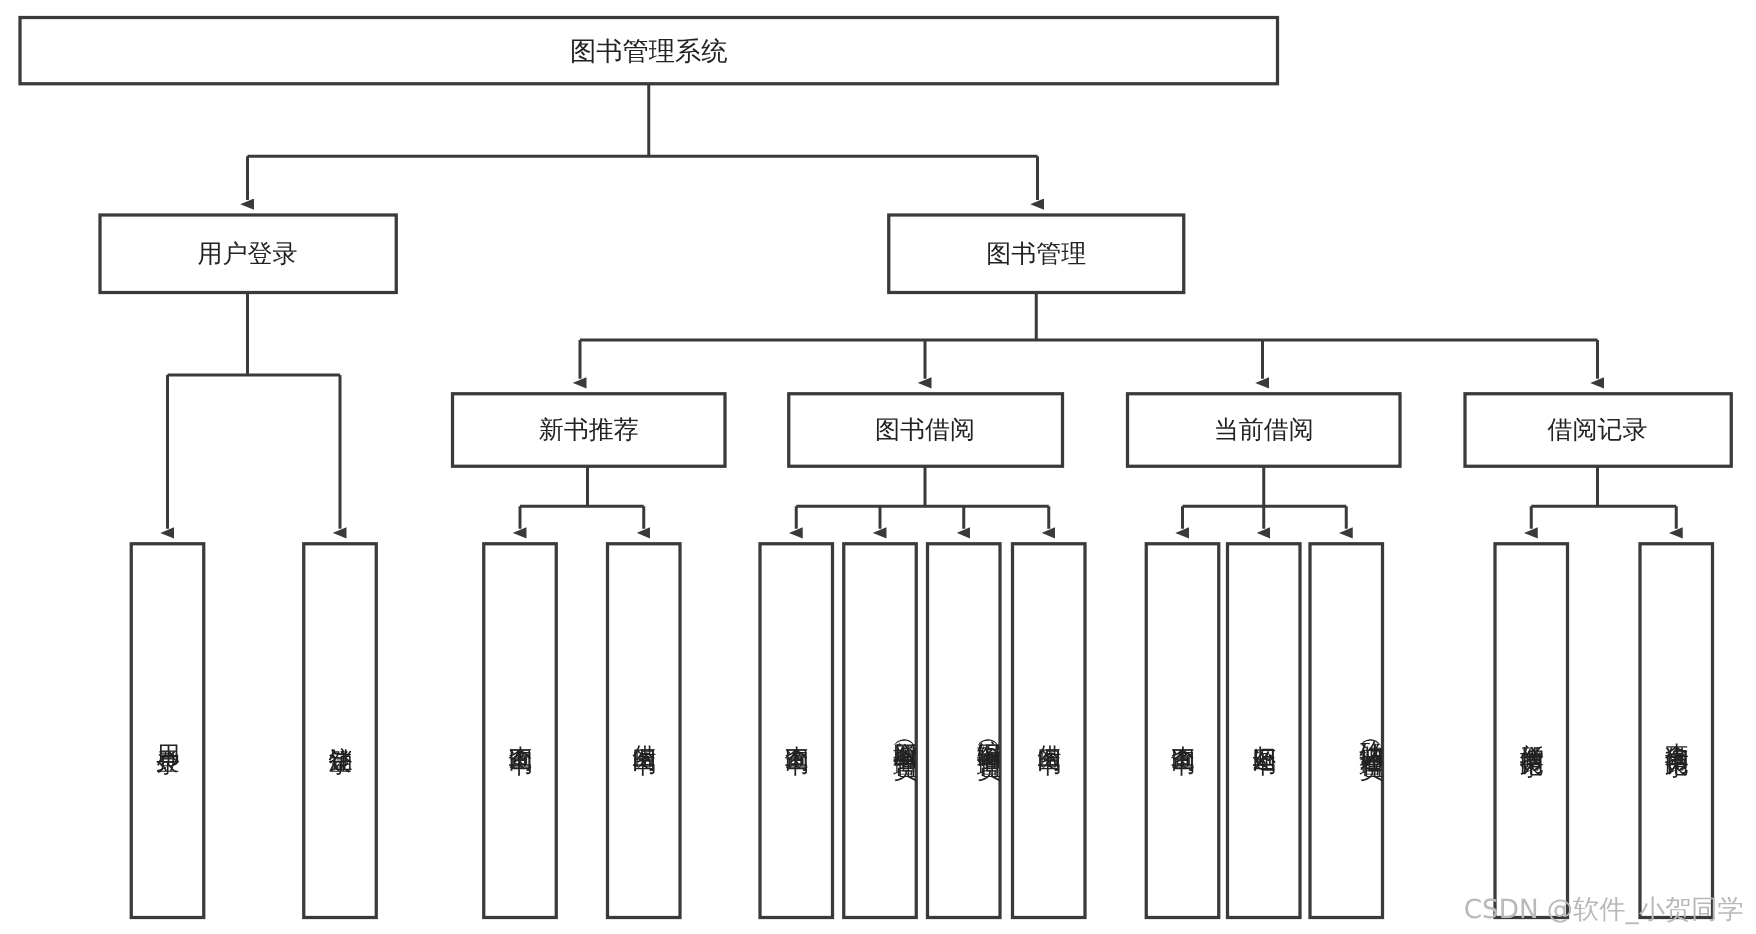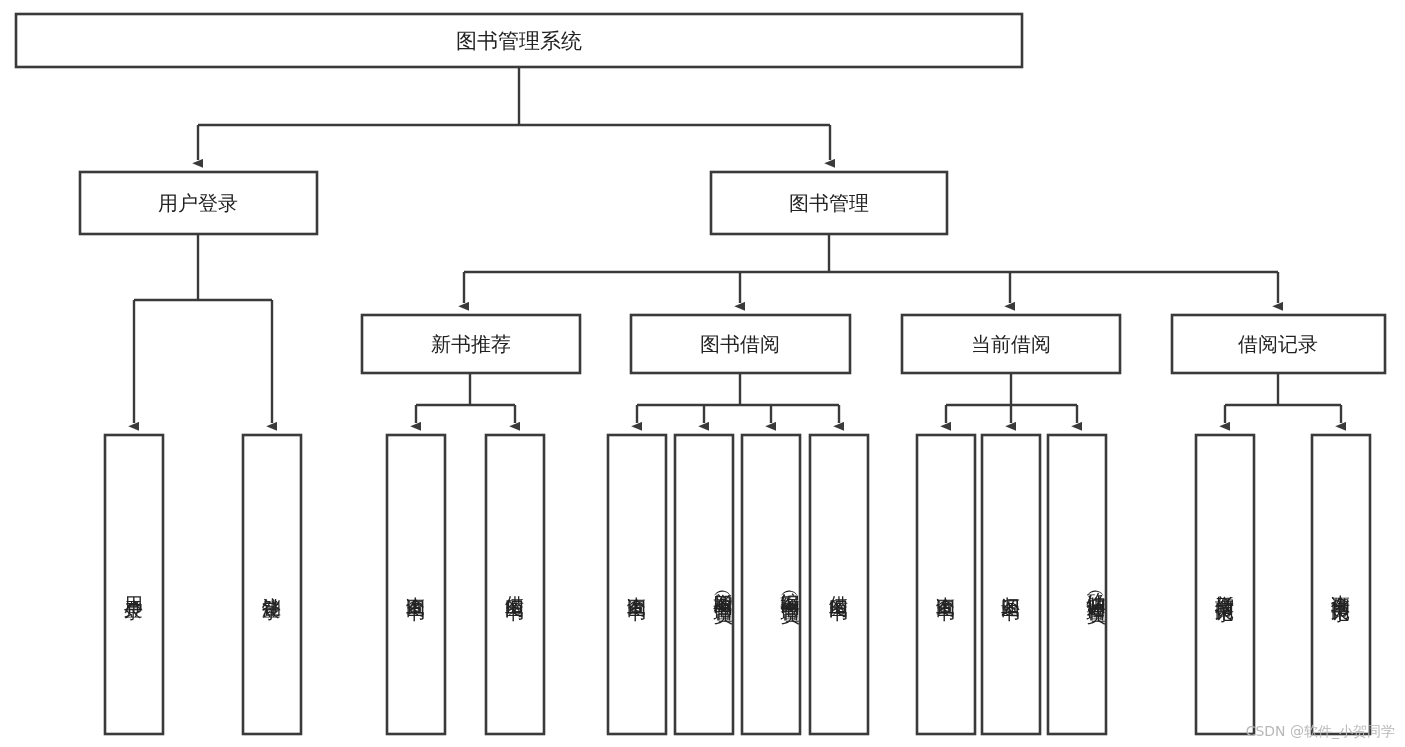--- a/index.html
+++ b/index.html
@@ -35,21 +35,21 @@
     line-height:1;
     white-space:nowrap;
     pointer-events:none;
   }
   .vtext.centered{align-items:center;}
   #watermark{
     position:absolute;
     right:10px;
     bottom:6px;
     font-family:"DejaVu Sans","Liberation Sans",sans-serif;
-    font-size:14px;
+    font-size:21px;
     color:#b9b9b9;
     white-space:nowrap;
   }
 </style>
 </head>
 <body>
 
 <div id="diagram-root">
 
   <svg id="diagram" viewBox="0 0 1405 747">

